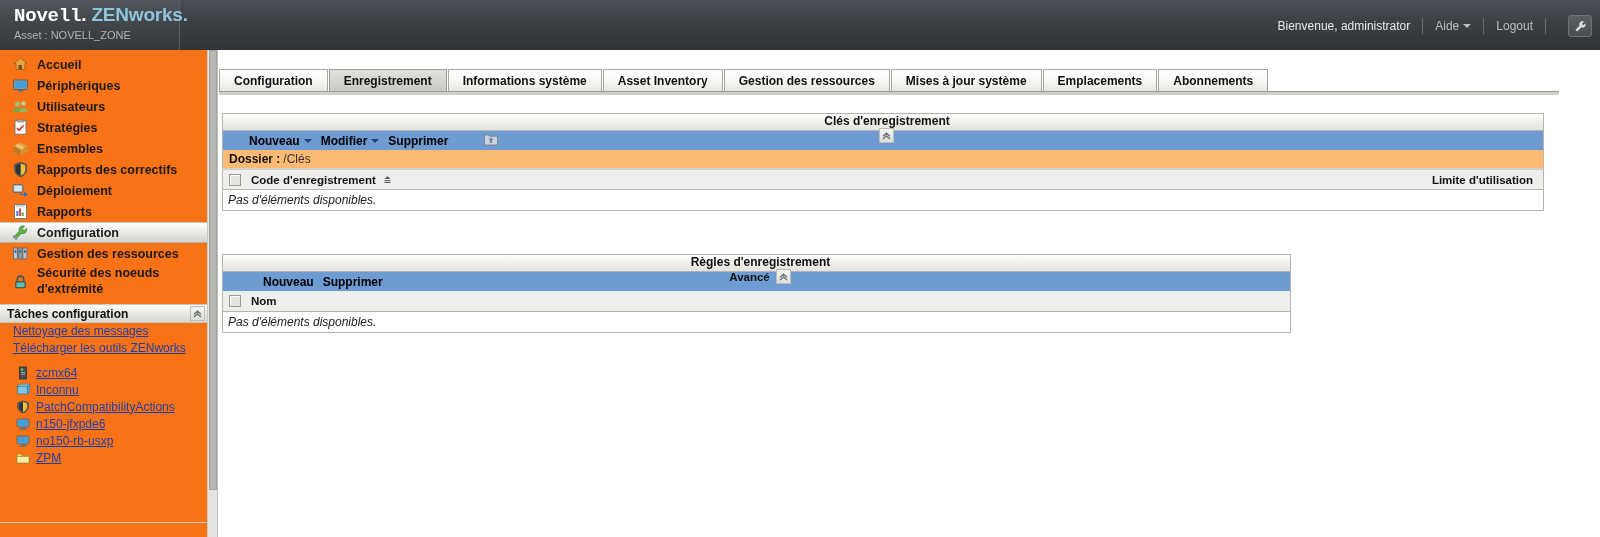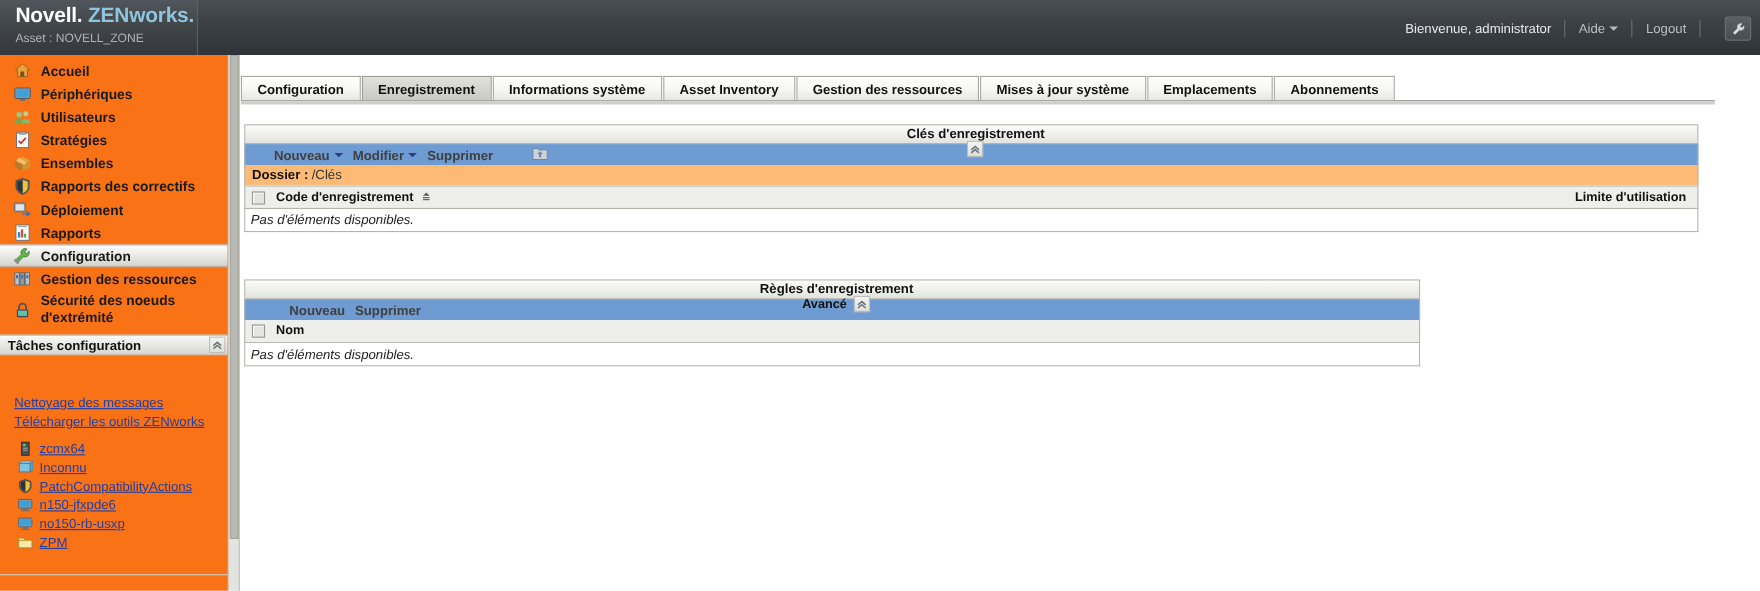--- a/index.html
+++ b/index.html
@@ -22,21 +22,21 @@
   #header-left {
     position: absolute; left: 0; top: 0; width: 180px; height: 50px;
     background: linear-gradient(to bottom, #51565c 0%, #414649 45%, #34383c 100%);
     border-right: 1px solid #5a5f64;
   }
   #brand {
     position: absolute; left: 14px; top: 4px;
     font-size: 19px; font-weight: bold; letter-spacing: -0.2px;
     white-space: nowrap;
   }
-  #brand .novell { color: #ffffff; }
+  #brand .novell { color: #ffffff; font-family: Liberation Mono, monospace; }
   #brand .dot { color: #ffffff; }
   #brand .zen { color: #8fc4dd; }
   #brand .works { color: #8fc4dd; font-weight: bold; }
   #zone {
     position: absolute; left: 14px; top: 29px;
     font-size: 11px; color: #aeb3b7; white-space: nowrap;
   }
   #header-right {
     position: absolute; right: 8px; top: 15px;
     display: flex; align-items: center; height: 22px;
@@ -101,21 +101,21 @@
     display: flex; align-items: center; justify-content: space-between;
     padding: 0 2px 0 7px;
   }
   .side-panel-hdr .t { font-size: 12px; font-weight: bold; color: #111; }
   .chev {
     width: 15px; height: 15px; display: flex; align-items: center; justify-content: center;
     background: linear-gradient(to bottom,#f4f4f1,#dedeD9);
     border: 1px solid #bdbdb8; cursor: pointer;
   }
   .chev svg { display: block; }
-  .side-links { padding: 0 0 4px 13px; margin-top: 35px; }
+  .side-links { padding: 0 0 4px 13px; }
   .side-links a {
     display: block; color: #1f3fa8; font-size: 12px; text-decoration: underline;
     line-height: 17px; white-space: nowrap; cursor: pointer;
   }
   .freq-list { padding: 3px 0 3px 16px; }
   .freq-row {
     display: flex; align-items: center; height: 17px; gap: 6px; white-space: nowrap;
   }
   .freq-row a { color: #1f3fa8; font-size: 12px; text-decoration: underline; cursor: pointer; }
   .freq-ico { width: 14px; height: 14px; flex: 0 0 14px; position: relative; }
@@ -166,21 +166,21 @@
   .panel-hdr .pright { display: flex; align-items: center; gap: 6px; padding-right: 1px; }
   .panel-hdr .adv { font-size: 11.5px; font-weight: bold; color: #111; }
   .toolbar {
     height: 19px; background: #6e9bd1;
     border-left: 1px solid #b5b5b0; border-right: 1px solid #b5b5b0;
     display: flex; align-items: center; gap: 9px; padding-left: 26px;
   }
   .toolbar.indent2 { padding-left: 40px; }
   .tb-item {
     display: flex; align-items: center; gap: 4px;
-    font-size: 12px; font-weight: bold; color: #404040; cursor: pointer;
+    font-size: 12px; font-weight: bold; color: #000000; cursor: pointer;
     white-space: nowrap;
   }
   .tb-caret {
     width: 0; height: 0; border-left: 4px solid transparent;
     border-right: 4px solid transparent; border-top: 4px solid #23427e;
   }
   .folderbar {
     height: 19px; background: #fdba74;
     border-left: 1px solid #b5b5b0; border-right: 1px solid #b5b5b0;
     border-bottom: 1px solid #d3d3ce;

